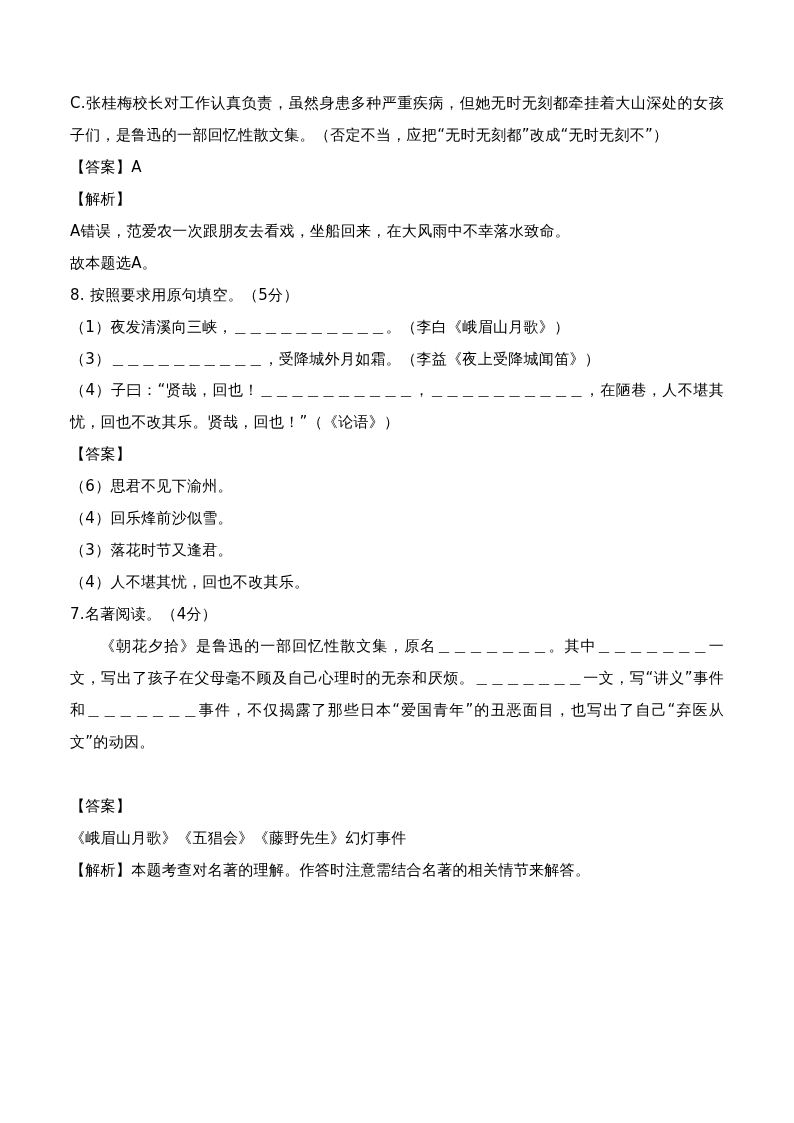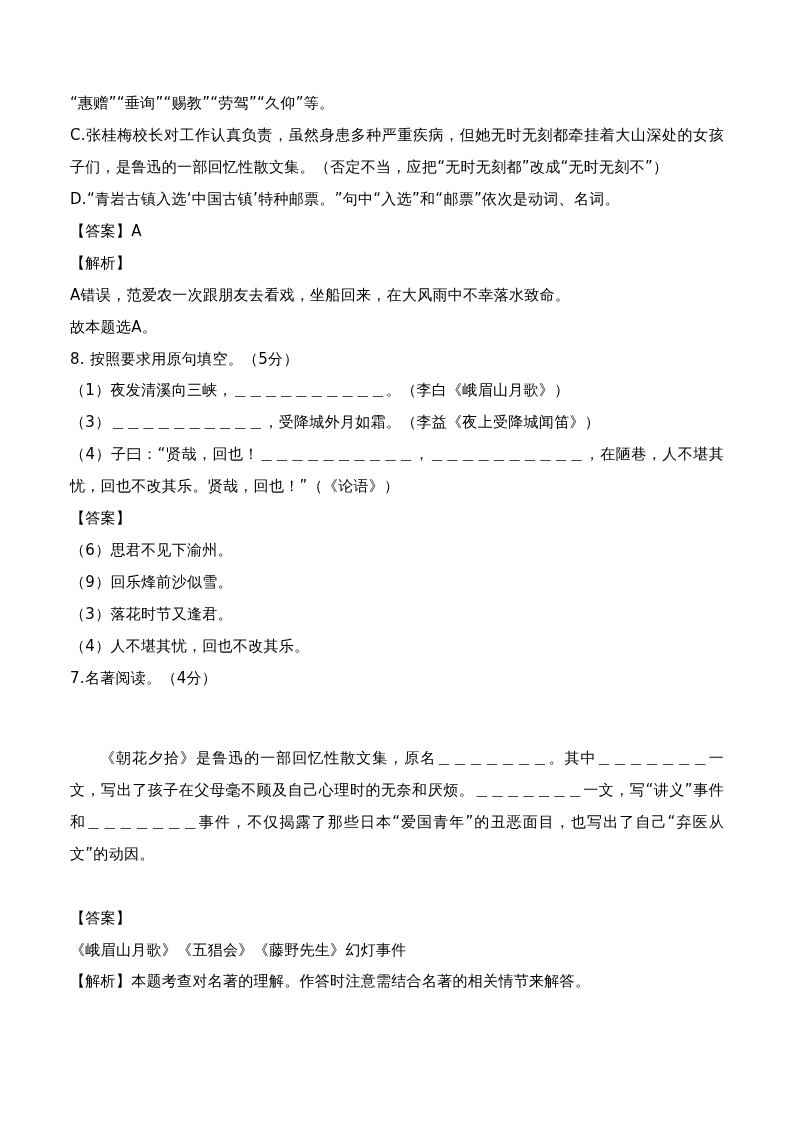--- a/index.html
+++ b/index.html
@@ -22,44 +22,41 @@
     letter-spacing: 0.3px;
     overflow: hidden;
   }
   .para {
     margin: 0;
     text-align: justify;
     word-break: break-all;
   }
   .para.indent {
     text-indent: 2em;
-    margin-top: 48px;
   }
   .blank-line {
     height: 32px;
   }
 </style>
 </head>
 <body>
 
 <div class="page">
-  <p class="para">“惠赠”“垂询”“赐教”“劳驾”“久仰”等。</p>
   <p class="para">C.张桂梅校长对工作认真负责，虽然身患多种严重疾病，但她无时无刻都牵挂着大山深处的女孩子们，是鲁迅的一部回忆性散文集。（否定不当，应把“无时无刻都”改成“无时无刻不”）</p>
-  <p class="para">D.“青岩古镇入选‘中国古镇’特种邮票。”句中“入选”和“邮票”依次是动词、名词。</p>
   <p class="para">【答案】A</p>
   <p class="para">【解析】</p>
   <p class="para">A错误，范爱农一次跟朋友去看戏，坐船回来，在大风雨中不幸落水致命。</p>
   <p class="para">故本题选A。</p>
   <p class="para">8. 按照要求用原句填空。（5分）</p>
   <p class="para">（1）夜发清溪向三峡，＿＿＿＿＿＿＿＿＿＿。（李白《峨眉山月歌》）</p>
   <p class="para">（3）＿＿＿＿＿＿＿＿＿＿，受降城外月如霜。（李益《夜上受降城闻笛》）</p>
   <p class="para">（4）子曰：“贤哉，回也！＿＿＿＿＿＿＿＿＿＿，＿＿＿＿＿＿＿＿＿＿，在陋巷，人不堪其忧，回也不改其乐。贤哉，回也！”（《论语》）</p>
   <p class="para">【答案】</p>
   <p class="para">（6）思君不见下渝州。</p>
-  <p class="para">（9）回乐烽前沙似雪。</p>
+  <p class="para">（4）回乐烽前沙似雪。</p>
   <p class="para">（3）落花时节又逢君。</p>
   <p class="para">（4）人不堪其忧，回也不改其乐。</p>
   <p class="para">7.名著阅读。（4分）</p>
   <p class="para indent">《朝花夕拾》是鲁迅的一部回忆性散文集，原名＿＿＿＿＿＿＿。其中＿＿＿＿＿＿＿一文，写出了孩子在父母毫不顾及自己心理时的无奈和厌烦。＿＿＿＿＿＿＿一文，写“讲义”事件和＿＿＿＿＿＿＿事件，不仅揭露了那些日本“爱国青年”的丑恶面目，也写出了自己“弃医从文”的动因。</p>
   <div class="blank-line"></div>
   <p class="para">【答案】</p>
   <p class="para">《峨眉山月歌》《五猖会》《藤野先生》幻灯事件</p>
   <p class="para">【解析】本题考查对名著的理解。作答时注意需结合名著的相关情节来解答。</p>
 </div>
 

